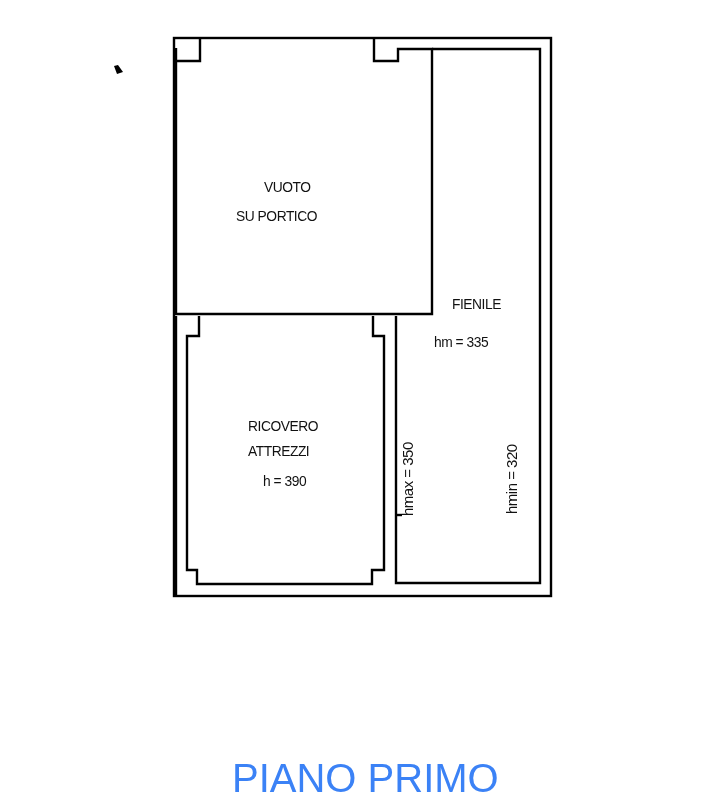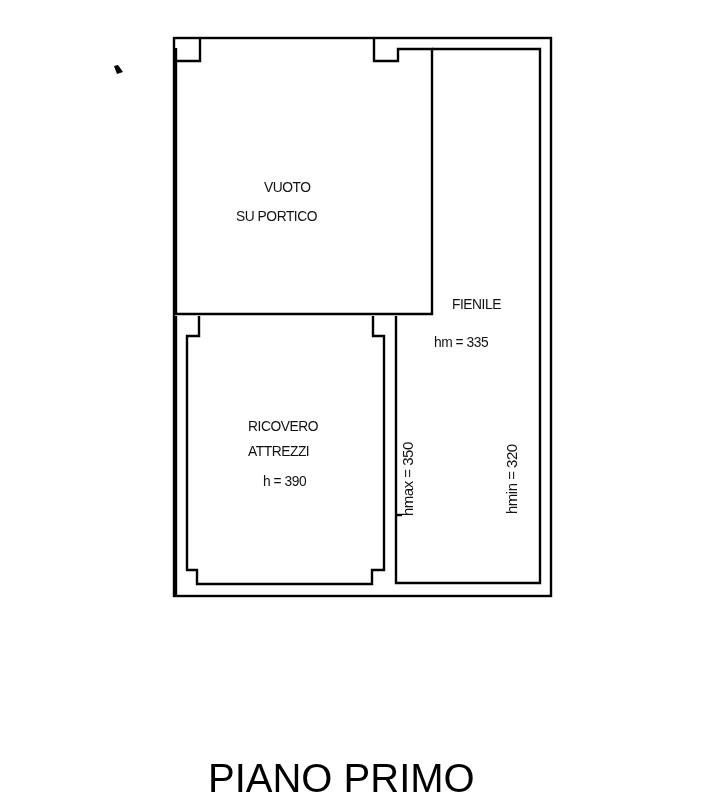--- a/index.html
+++ b/index.html
@@ -5,22 +5,22 @@
   html, body { margin: 0; padding: 0; background: #ffffff; }
   body { width: 727px; height: 800px; position: relative; overflow: hidden;
          font-family: "Liberation Sans", sans-serif; color: #000; }
   svg.plan { position: absolute; left: 0; top: 0; }
   .lbl { position: absolute; font-family: "Liberation Sans", sans-serif;
          font-size: 15px; letter-spacing: -0.5px; color: #111; white-space: nowrap;
          transform: scaleX(0.92); transform-origin: left top; }
   .vert { position: absolute; font-family: "Liberation Sans", sans-serif;
           font-size: 15px; letter-spacing: -0.5px; color: #111; white-space: nowrap;
           transform: rotate(-90deg); transform-origin: left top; }
-  .title { position: absolute; left: 208px; top: 756px; font-size: 40px;
-           font-family: "Liberation Sans", sans-serif; letter-spacing: 0px; color: #000000;
+  .title { position: absolute; left: 232px; top: 756px; font-size: 40px;
+           font-family: "Liberation Sans", sans-serif; letter-spacing: 0px; color: #3b82f6;
            white-space: nowrap; }
 </style>
 </head>
 <body>
 
 <svg class="plan" width="727" height="800" viewBox="0 0 727 800">
   <g fill="none" stroke="#000" stroke-width="2.4" stroke-linejoin="miter">
 
     <rect x="174" y="38" width="377" height="558"></rect>
 

